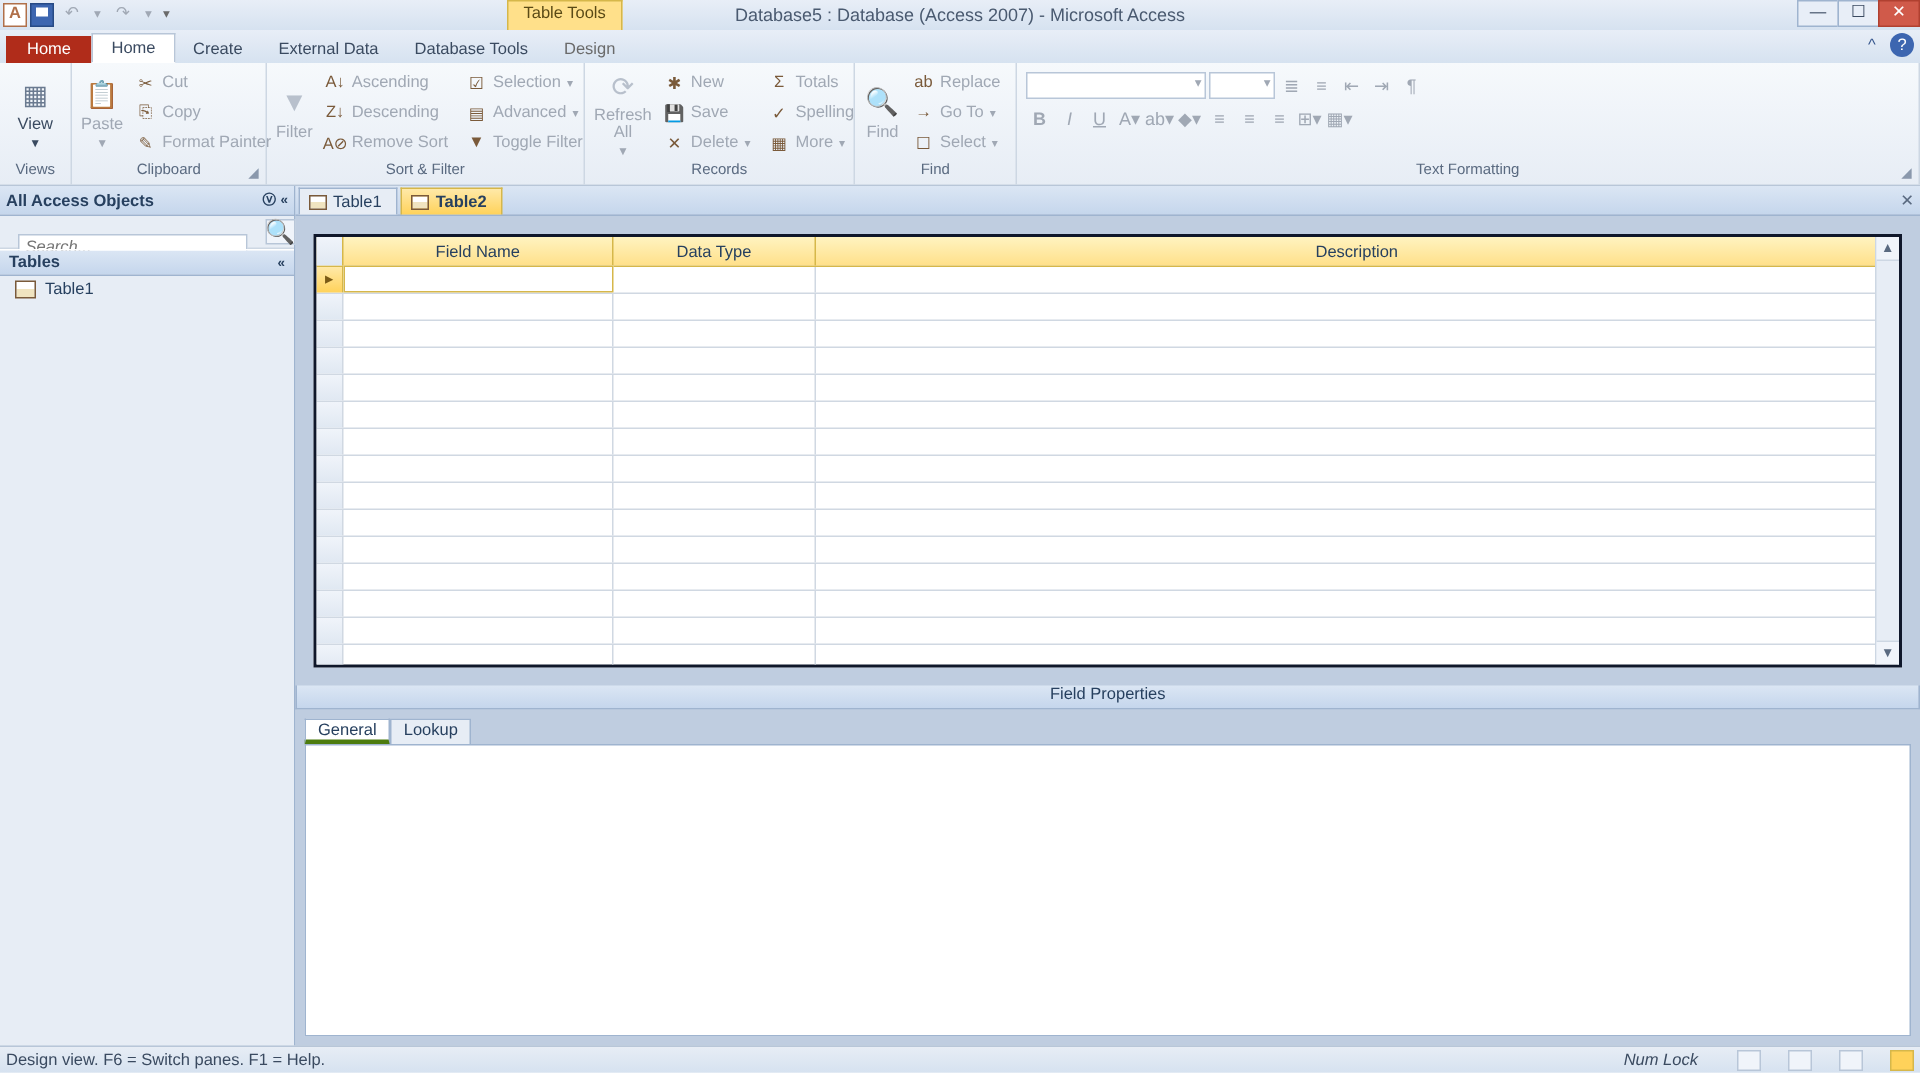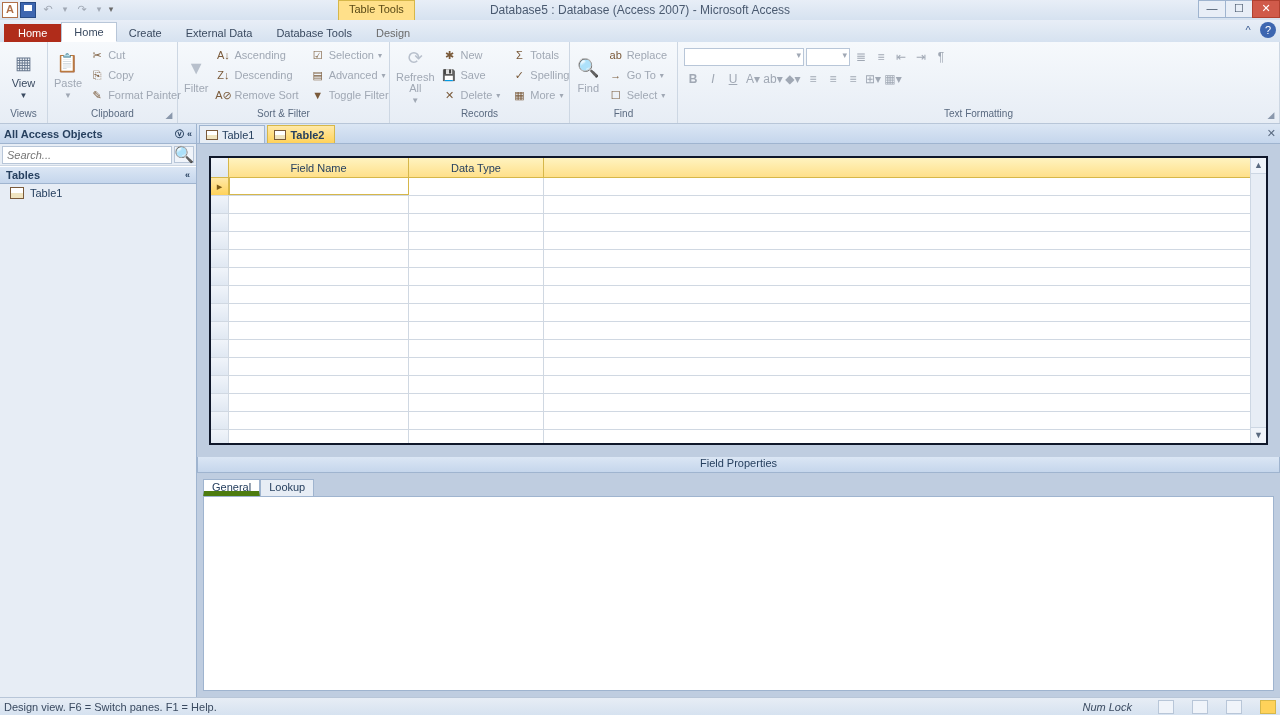--- a/index.html
+++ b/index.html
@@ -46,21 +46,21 @@
 .btn-row{display:flex;gap:2px;}
 .fmt-btn{width:18px;height:18px;display:inline-flex;align-items:center;justify-content:center;color:#a0a8b4;font-size:12px;}
 
 
 .workspace { position:absolute; top:124px; left:0; right:0; bottom:18px; display:flex; background:#bfcde0;}
 
 .navpane { width:197px; background:#e7edf5; border-right:1px solid #9fb4cf; display:flex; flex-direction:column;}
 .nav-header{height:20px;background:linear-gradient(#dbe6f4,#c5d6ec);border-bottom:1px solid #9fb4cf;display:flex;align-items:center;justify-content:space-between;padding:0 4px;font-size:11px;color:#27405f;font-weight:bold;}
 .nav-header .dd{font-size:9px;color:#27405f;}
 .nav-search{height:22px;display:flex;border-bottom:1px solid #cdd7e3;}
-.nav-search input{flex:1;border:1px solid #b8c6d8;margin:2px;padding:1px 4px;font-size:11px;font-style:italic;color:#8a98ac;height:18px;}
+.nav-search input{flex:1;border:1px solid #b8c6d8;margin:12px;padding:1px 4px;font-size:11px;font-style:italic;color:#8a98ac;height:18px;}
 .nav-search .go{width:20px;display:flex;align-items:center;justify-content:center;border:1px solid #b8c6d8;margin:2px 2px 2px 0;background:#f0f4fa;}
 .nav-group{height:18px;background:linear-gradient(#dbe6f4,#c5d6ec);border-top:1px solid #fff;border-bottom:1px solid #9fb4cf;display:flex;align-items:center;justify-content:space-between;padding:0 6px;font-size:11px;font-weight:bold;color:#27405f;}
 .nav-item{display:flex;align-items:center;gap:6px;padding:3px 10px;font-size:11px;color:#27405f;}
 .nav-item .tbl-icon{width:14px;height:12px;border:1px solid #7a5a3a;background:linear-gradient(#fff 50%,#f0e4c0 50%);}
 
 
 .docarea{flex:1;display:flex;flex-direction:column;background:#bfcde0;}
 .doc-tabs{height:20px;background:linear-gradient(#dbe6f4,#c5d6ec);display:flex;align-items:flex-end;padding-left:2px;position:relative;border-bottom:1px solid #9fb4cf;}
 .doc-tab{height:18px;padding:1px 10px 0 6px;border:1px solid #9fb4cf;border-bottom:none;background:#e7edf5;font-size:11px;color:#27405f;display:flex;align-items:center;gap:4px;margin-right:2px;}
 .doc-tab .tbl-icon{width:12px;height:10px;border:1px solid #7a5a3a;background:linear-gradient(#fff 50%,#f0e4c0 50%);}
@@ -81,21 +81,21 @@
 .vsb{position:absolute;right:0;top:0;width:16px;bottom:0;background:#e7edf5;border-left:1px solid #cdd7e3;}
 .vsb .ar{height:16px;text-align:center;font-size:9px;color:#5a6a80;line-height:15px;background:#f0f4fa;border-bottom:1px solid #cdd7e3;}
 .vsb .ar.dn{position:absolute;bottom:0;left:0;right:0;border-top:1px solid #cdd7e3;border-bottom:none;}
 
 
 .fp-title{height:16px;background:linear-gradient(#dbe6f4,#c5d6ec);text-align:center;font-size:11px;color:#27405f;border:1px solid #9fb4cf;border-top:none;}
 .fp-body{flex:1;background:#bfcde0;display:flex;padding:6px;gap:8px;}
 .fp-left{flex:1;display:flex;flex-direction:column;}
 .fp-tabs{display:flex;font-size:11px;height:18px;}
 .fp-tabs .t{padding:1px 8px;border:1px solid #9fb4cf;background:#e7edf5;color:#27405f;}
-.fp-tabs .t.active{background:#fff;border-bottom:6px solid #4d7c0f;}
+.fp-tabs .t.active{background:#fff;border-bottom:4px solid #4d7c0f;}
 .fp-pane{flex:1;background:#fff;border:1px solid #9fb4cf;margin-top:-1px;}
 .fp-help{width:238px;background:#fff;border:1px solid #9fb4cf;display:flex;align-items:center;justify-content:center;text-align:center;font-size:11px;color:#27405f;padding:8px;}
 
 
 .statusbar{position:absolute;left:0;right:0;bottom:0;height:18px;background:linear-gradient(#e7edf5,#d6e2f0);border-top:1px solid #b8c6d8;font-size:11px;color:#3a4a60;display:flex;align-items:center;justify-content:space-between;padding:0 4px;}
 .statusbar .views{display:flex;gap:18px;align-items:center;font-style:italic;}
 .statusbar .views .v{width:16px;height:14px;border:1px solid #b8c6d8;background:#f0f4fa;}
 .statusbar .views .v.active{background:#ffd25a;border-color:#d6b74a;}
 </style>
 </head>
@@ -347,20 +347,21 @@
           <span>Table2</span>
         </div>
       <div class="doc-close">✕</div>
     </div>
 
     <div class="design-upper">
       <div class="dg-head">
         <div class="rowsel"></div>
         <div class="col col-fn">Field Name</div>
         <div class="col col-dt">Data Type</div>
+        <div class="col col-desc">Description</div>
       </div>
       <div class="dg-row first">
         <div class="rowsel">▸</div>
         <div class="cell col-fn"></div>
         <div class="cell col-dt"></div>
         <div class="cell col-desc"></div>
       </div>
       <div class="dg-row">
           <div class="rowsel"></div>
           <div class="cell col-fn"></div>

